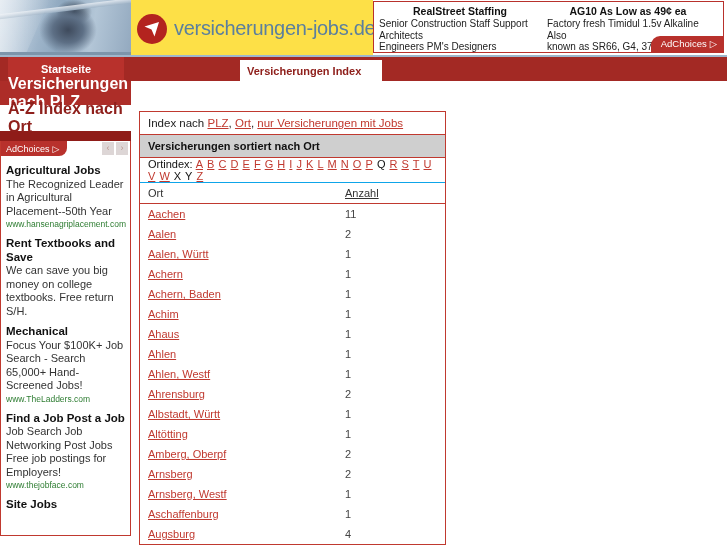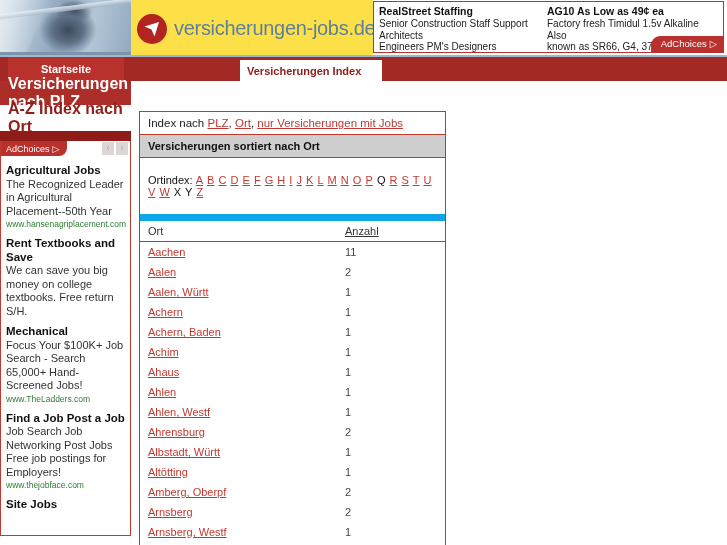--- a/index.html
+++ b/index.html
@@ -36,21 +36,21 @@
   .logo-mark{width:30px;height:30px;border-radius:50%;background:#b3231f;position:relative;flex:0 0 auto;}
   .logo-mark svg{position:absolute;left:5px;top:5px;}
   .logo-text{margin-left:7px;font-size:20px;color:#5b7f9e;letter-spacing:-.3px;white-space:nowrap;}
   
   .topad{
     position:absolute;left:373px;top:1px;width:351px;height:52px;
     border:1px solid #b8312c;background:#fff;box-sizing:border-box;overflow:hidden;
   }
   .topad-inner{display:flex;padding:3px 5px 0 5px;}
   .topad-col{width:168px;padding-right:6px;box-sizing:border-box;}
-  .topad-title{font-weight:bold;font-size:10.5px;color:#111;line-height:12px;margin-bottom:1px;white-space:nowrap;}
+  .topad-title{font-weight:bold;font-size:10.5px;color:#111;line-height:12px;margin-bottom:1px;white-space:nowrap;text-align:center;}
   .topad-line{font-size:10px;color:#222;line-height:11.5px;}
   .topad-url{font-size:10px;color:#2a7f2a;line-height:11.5px;}
   .adchoices-pill{
     position:absolute;right:0;bottom:0;background:#b8312c;color:#fff;
     font-size:9.5px;padding:2px 6px 3px 10px;border-top-left-radius:9px;
     display:flex;align-items:center;gap:3px;white-space:nowrap;
   }
   .hdr-rule{position:absolute;left:0;top:55px;width:727px;height:2px;background:#9fb7cc;}
   
   .navbar{position:relative;width:727px;height:24px;background:#a32924;}
@@ -96,21 +96,21 @@
   .content{position:absolute;left:139px;top:30px;width:307px;}
   .panel{border:1px solid #c0392f;background:#ffffff;box-sizing:border-box;}
   .row-index{
     padding:5px 8px;font-size:11.5px;color:#222;border-bottom:1px solid #c0392f;background:#fff;
   }
   .row-index a{color:#c0392f;text-decoration:underline;}
   .row-title{
     padding:5px 8px;font-size:11px;font-weight:bold;color:#111;
     background:#cfcfcf;border-bottom:1px solid #c0392f;
   }
-  .row-alpha{padding:16px 8px;font-size:11px;color:#111;border-bottom:7px solid #0ea5e9;background:#fff;}
+  .row-alpha{padding:0 8px;font-size:11px;color:#111;border-bottom:1px solid #0ea5e9;background:#fff;}
   .row-alpha .lbl{margin-right:3px;}
   .row-alpha a{color:#c0392f;text-decoration:underline;margin-right:1px;}
   .row-alpha span.plain{color:#111;margin-right:1px;}
   table.tbl{width:100%;border-collapse:collapse;background:#fff;}
   table.tbl th{
     text-align:left;font-weight:normal;font-size:11px;color:#333;
     padding:4px 8px;border-bottom:1px solid #c0392f;background:#fff;
   }
   table.tbl td{font-size:11px;padding:4px 8px;color:#222;}
   table.tbl td a{color:#c0392f;text-decoration:underline;}

